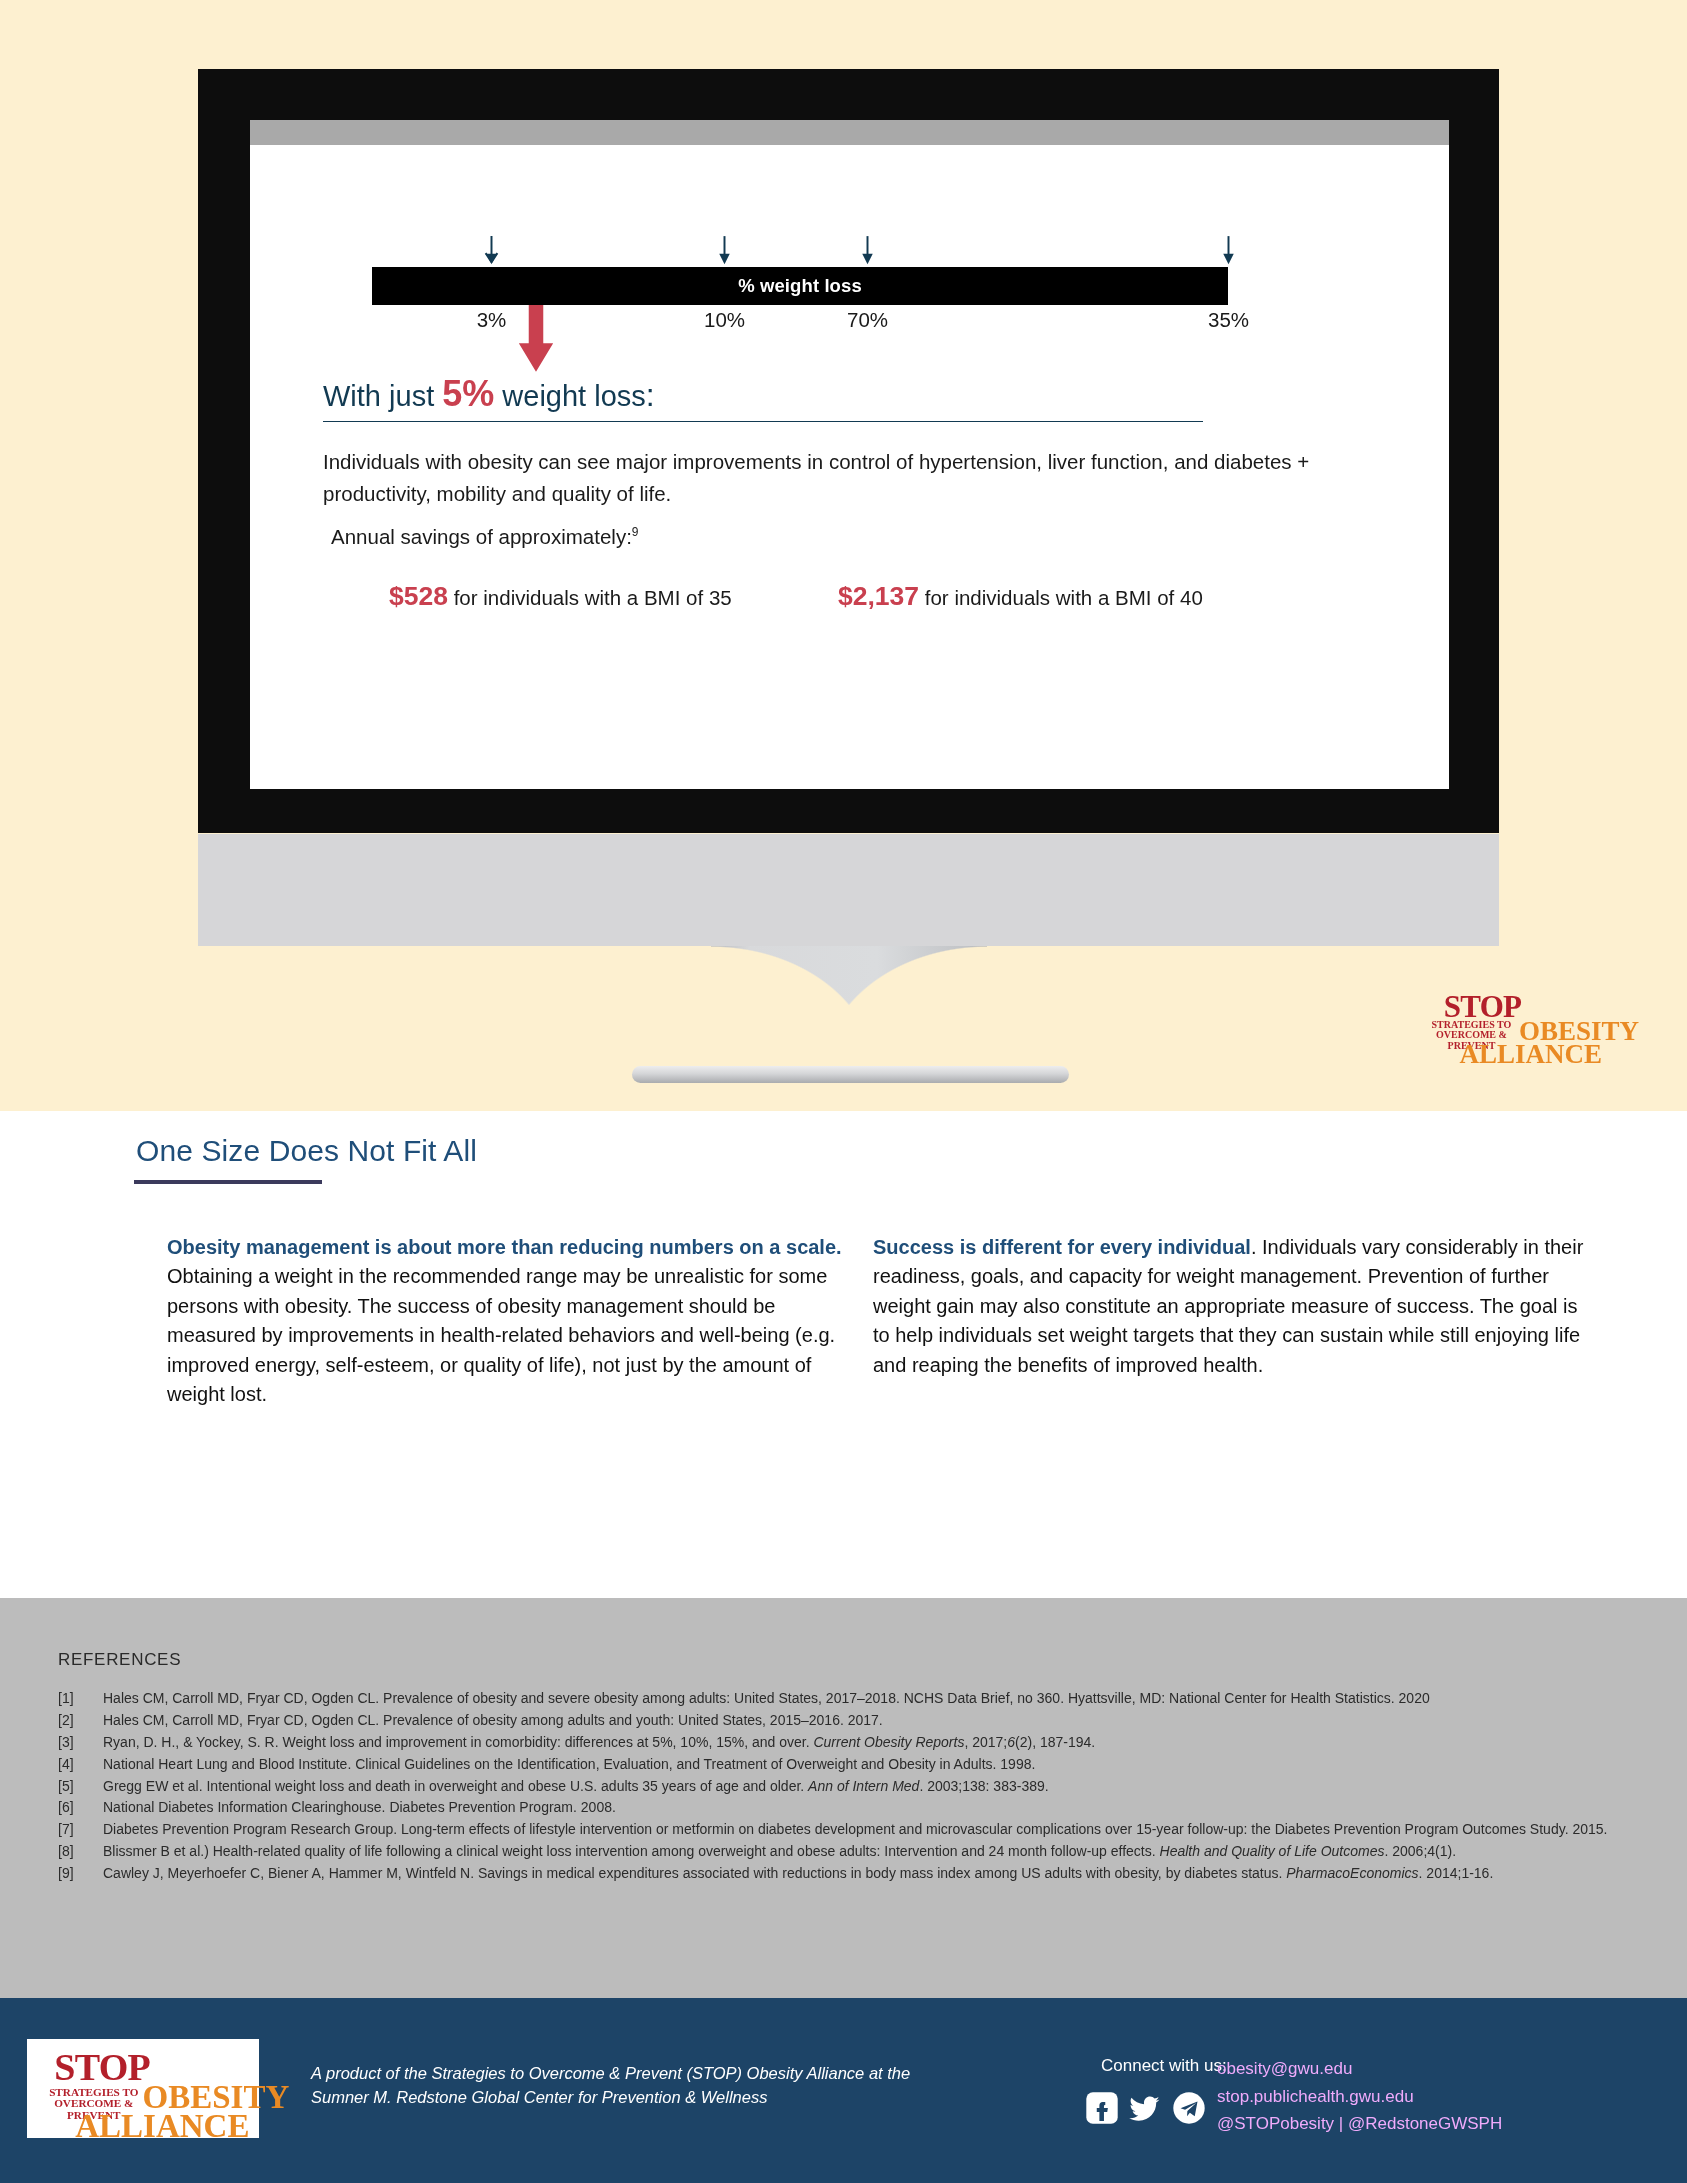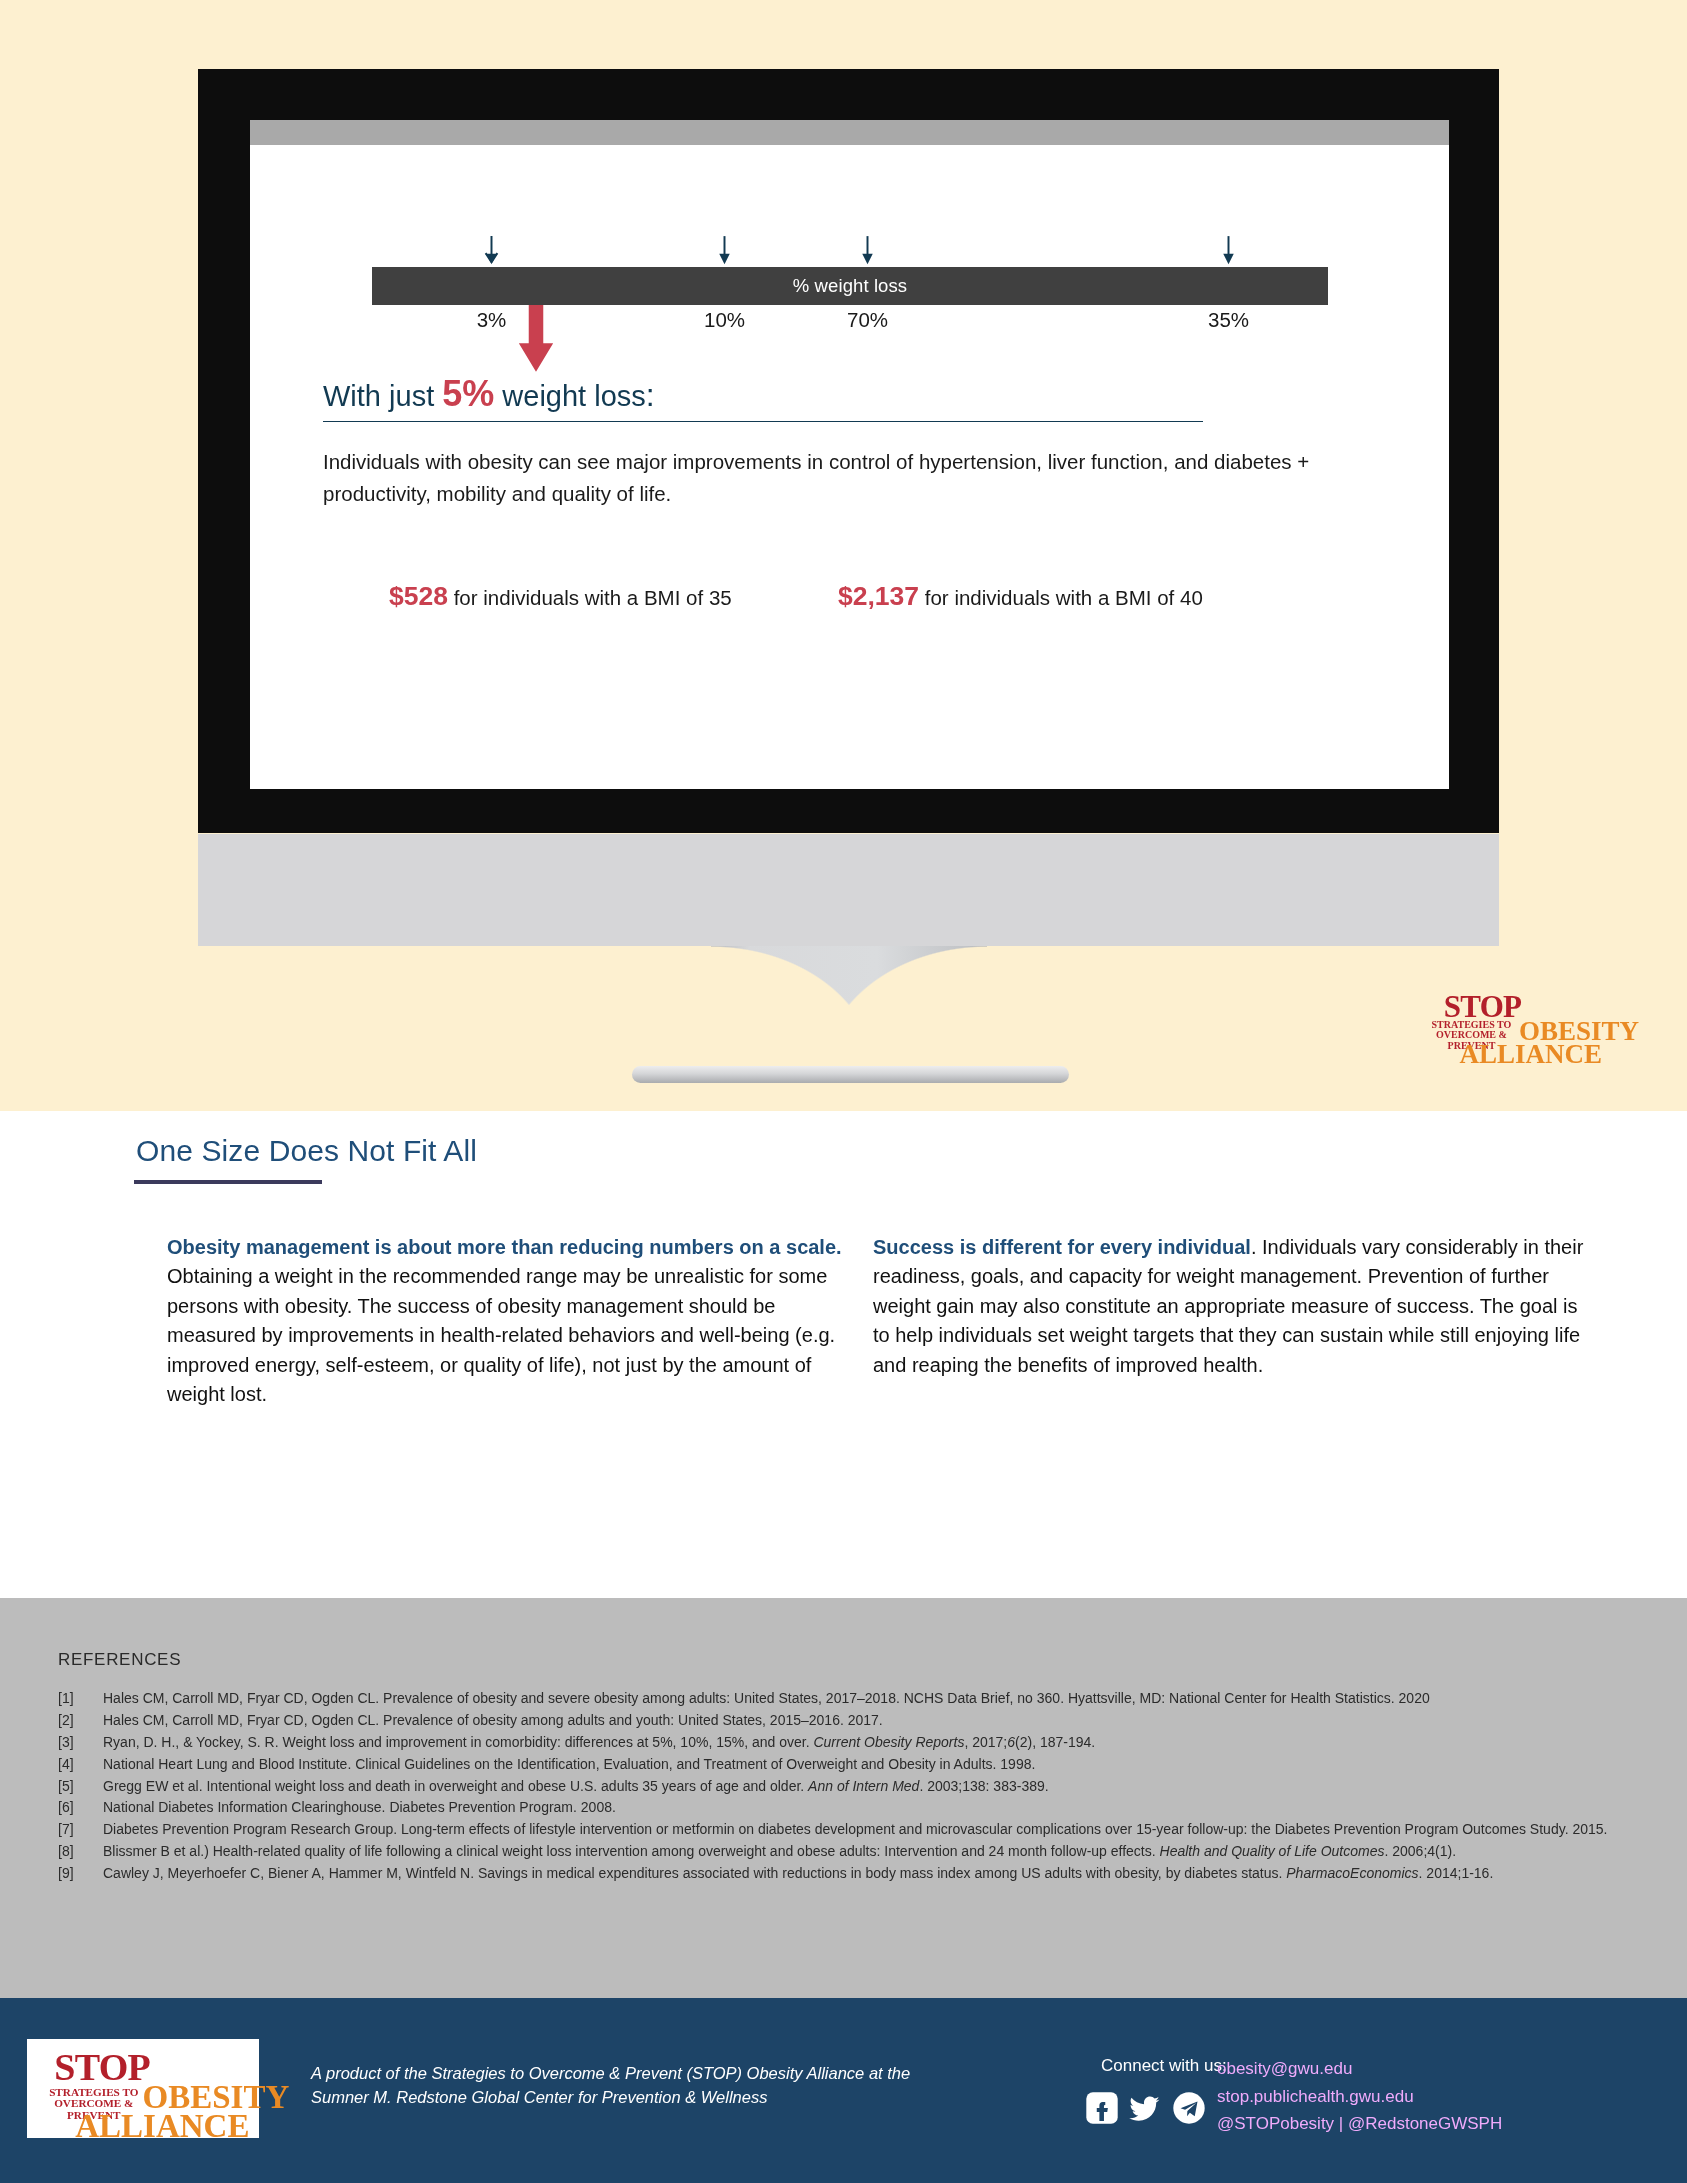--- a/index.html
+++ b/index.html
@@ -70,23 +70,23 @@
   .cat.c1{left:318px;width:218px;top:0px;}
   .cat.c2{left:568px;width:218px;top:0px;}
 
   .arrow-row{position:absolute;left:0;top:75px;width:100%;height:29px;}
   .tick-arrow{
     position:absolute;top:0;width:17px;height:29px;
   }
   .tick-arrow svg{display:block;}
 
   .scale-bar{
-    position:absolute;left:122px;top:106px;width:956px;height:38px;
-    background:#404040;color:#ffffff;
-    font-size:18.5px;font-weight:normal;
+    position:absolute;left:122px;top:106px;width:856px;height:38px;
+    background:#000000;color:#ffffff;
+    font-size:18.5px;font-weight:bold;
     display:flex;align-items:center;justify-content:center;
     letter-spacing:0.1px;
   }
   .pct-row{position:absolute;left:0;top:147px;width:100%;height:33px;}
   .pct{
     position:absolute;top:0;width:79px;text-align:center;
     font-size:20.5px;color:#1a1a1a;
   }
   .big-red-arrow{
     position:absolute;left:268px;top:144px;width:36px;height:68px;
@@ -266,20 +266,23 @@
 
       <div class="headline">
         <span>With just</span>
         <span class="pc">5%</span>
         <span>weight loss</span><span class="colon">:</span>
       </div>
       <div class="hr-line"></div>
 
       <div class="body-copy">Individuals with obesity can see major improvements in control of hypertension, liver function, and diabetes + productivity, mobility and quality of life.</div>
 
+      <div class="annual">
+        <span>Annual savings of approximately:</span><sup>9</sup>
+      </div>
 
       <div class="savings">
         <div class="sv">
           <span class="amt">$528</span>
           <span>for individuals with a BMI of 35</span>
         </div>
         <div class="sv">
           <span class="amt">$2,137</span>
           <span>for individuals with a BMI of 40</span>
         </div>

